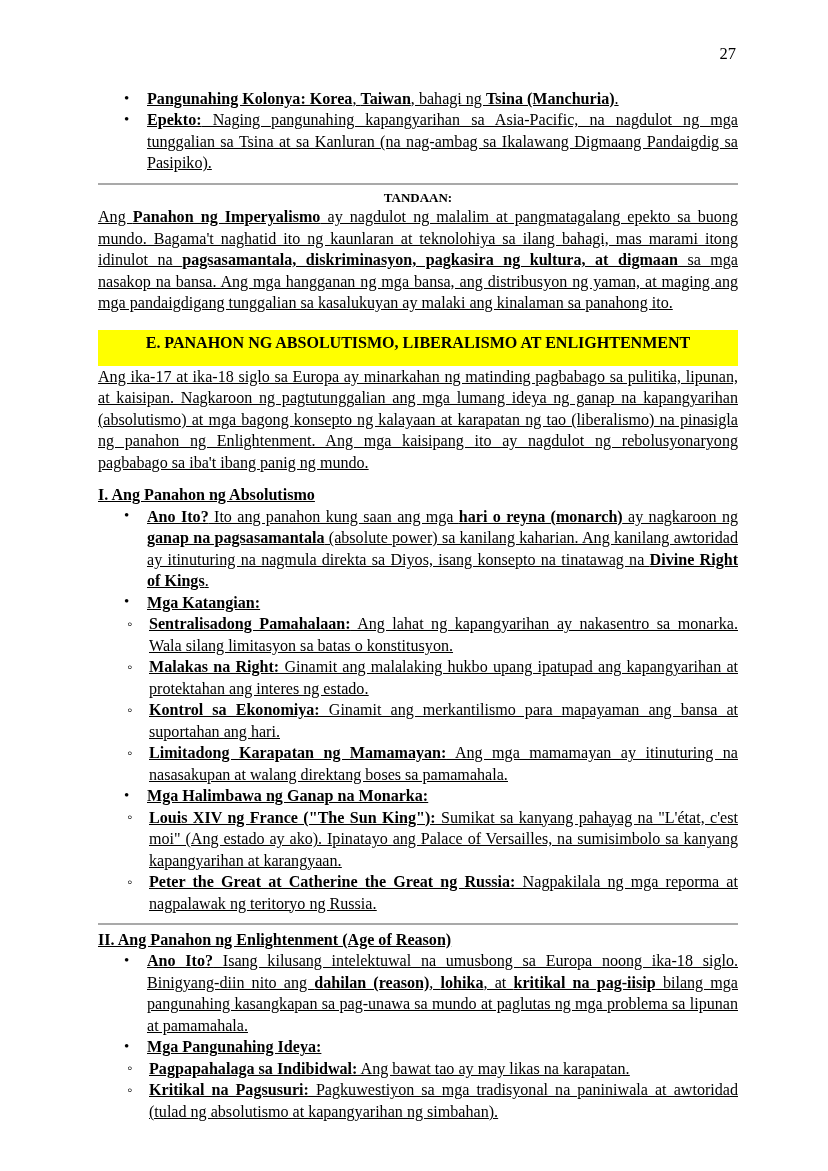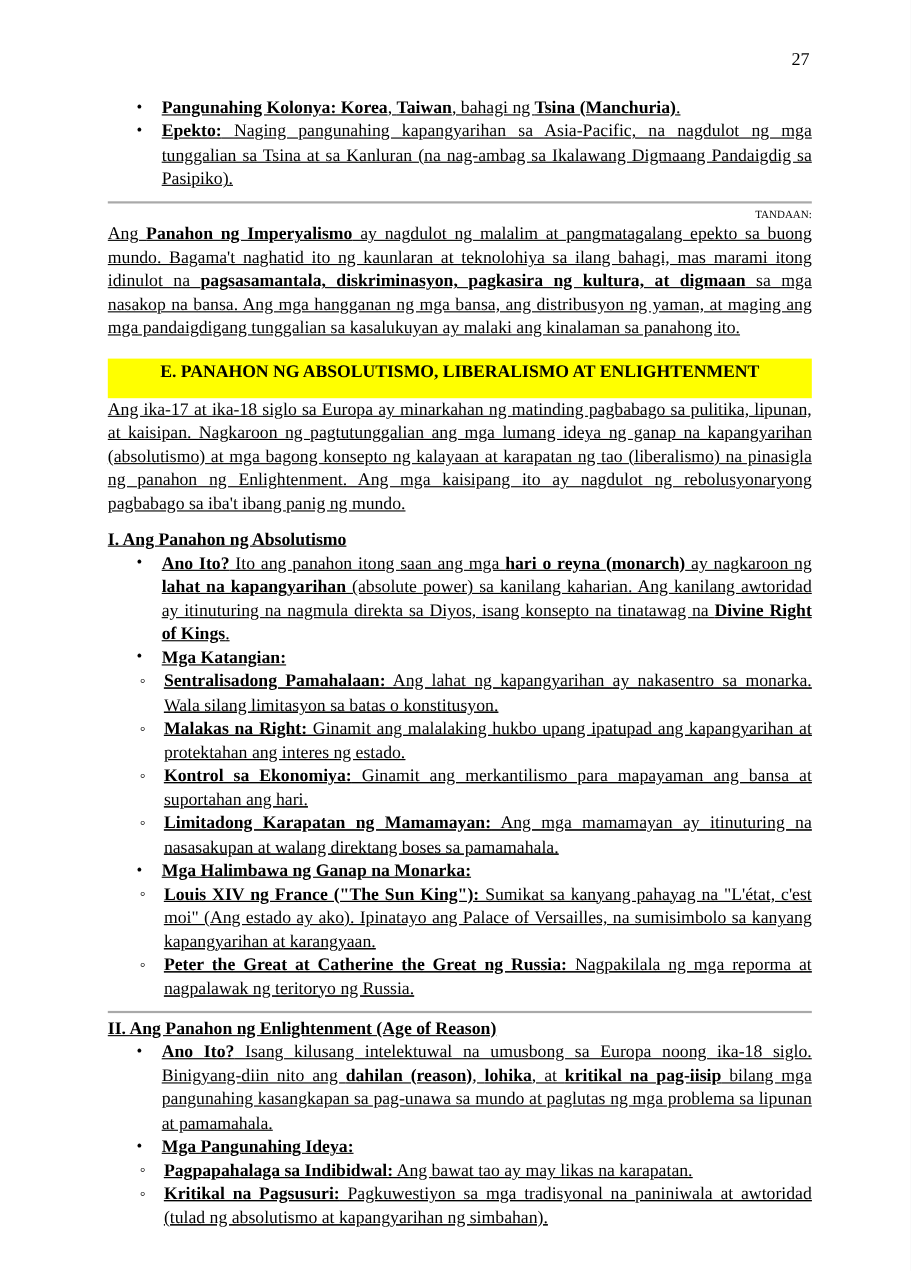--- a/index.html
+++ b/index.html
@@ -107,23 +107,23 @@
     left: 29px;
     top: 0.5px;
     font-size: 15px;
     font-family: "Liberation Serif", serif;
   }
   ul.lvl1 > li > ul.lvl2 {
     margin-left: -49px;
   }
   b { font-weight: bold; }
   .tandaan-title {
-    font-weight: normal;
-    text-align: right;
-    font-size: 10px;
+    font-weight: bold;
+    text-align: center;
+    font-size: 13px;
     line-height: 1.335;
   }
   .sec-gap-md { height: 11px; }
 </style>
 </head>
 <body>
 
 <div class="page">
 
   <div class="page-number">27</div>
@@ -144,21 +144,21 @@
       <span class="hl">E.  PANAHON NG ABSOLUTISMO, LIBERALISMO AT ENLIGHTENMENT</span>
     </div>
     <p class="para">Ang ika-17 at ika-18 siglo sa Europa ay minarkahan ng matinding pagbabago sa pulitika, lipunan, at kaisipan. Nagkaroon ng pagtutunggalian ang mga lumang ideya ng ganap na kapangyarihan (absolutismo) at mga bagong konsepto ng kalayaan at karapatan ng tao (liberalismo) na pinasigla ng panahon ng Enlightenment. Ang mga kaisipang ito ay nagdulot ng rebolusyonaryong pagbabago sa iba't ibang panig ng mundo.</p>
 
     <div class="sec-gap-md"></div>
 
     <div class="heading">I. Ang Panahon ng Absolutismo</div>
 
     <ul class="lvl1">
       <li>
-        <span><b>Ano Ito?</b><span> Ito ang panahon itong saan ang mga </span><b>hari o reyna (monarch)</b><span> ay nagkaroon ng </span><b>lahat na kapangyarihan</b><span> (absolute power) sa kanilang kaharian. Ang kanilang awtoridad ay itinuturing na nagmula direkta sa Diyos, isang konsepto na tinatawag na </span><b>Divine Right of Kings</b><span>.</span></span>
+        <span><b>Ano Ito?</b><span> Ito ang panahon kung saan ang mga </span><b>hari o reyna (monarch)</b><span> ay nagkaroon ng </span><b>ganap na pagsasamantala</b><span> (absolute power) sa kanilang kaharian. Ang kanilang awtoridad ay itinuturing na nagmula direkta sa Diyos, isang konsepto na tinatawag na </span><b>Divine Right of Kings</b><span>.</span></span>
       </li>
       <li>
         <span><b>Mga Katangian:</b></span>
         <ul class="lvl2">
           <li><span><b>Sentralisadong Pamahalaan:</b><span> Ang lahat ng kapangyarihan ay nakasentro sa monarka. Wala silang limitasyon sa batas o konstitusyon.</span></span></li>
           <li><span><b>Malakas na Right:</b><span> Ginamit ang malalaking hukbo upang ipatupad ang kapangyarihan at protektahan ang interes ng estado.</span></span></li>
           <li><span><b>Kontrol sa Ekonomiya:</b><span> Ginamit ang merkantilismo para mapayaman ang bansa at suportahan ang hari.</span></span></li>
           <li><span><b>Limitadong Karapatan ng Mamamayan:</b><span> Ang mga mamamayan ay itinuturing na nasasakupan at walang direktang boses sa pamamahala.</span></span></li>
         </ul>
       </li>

